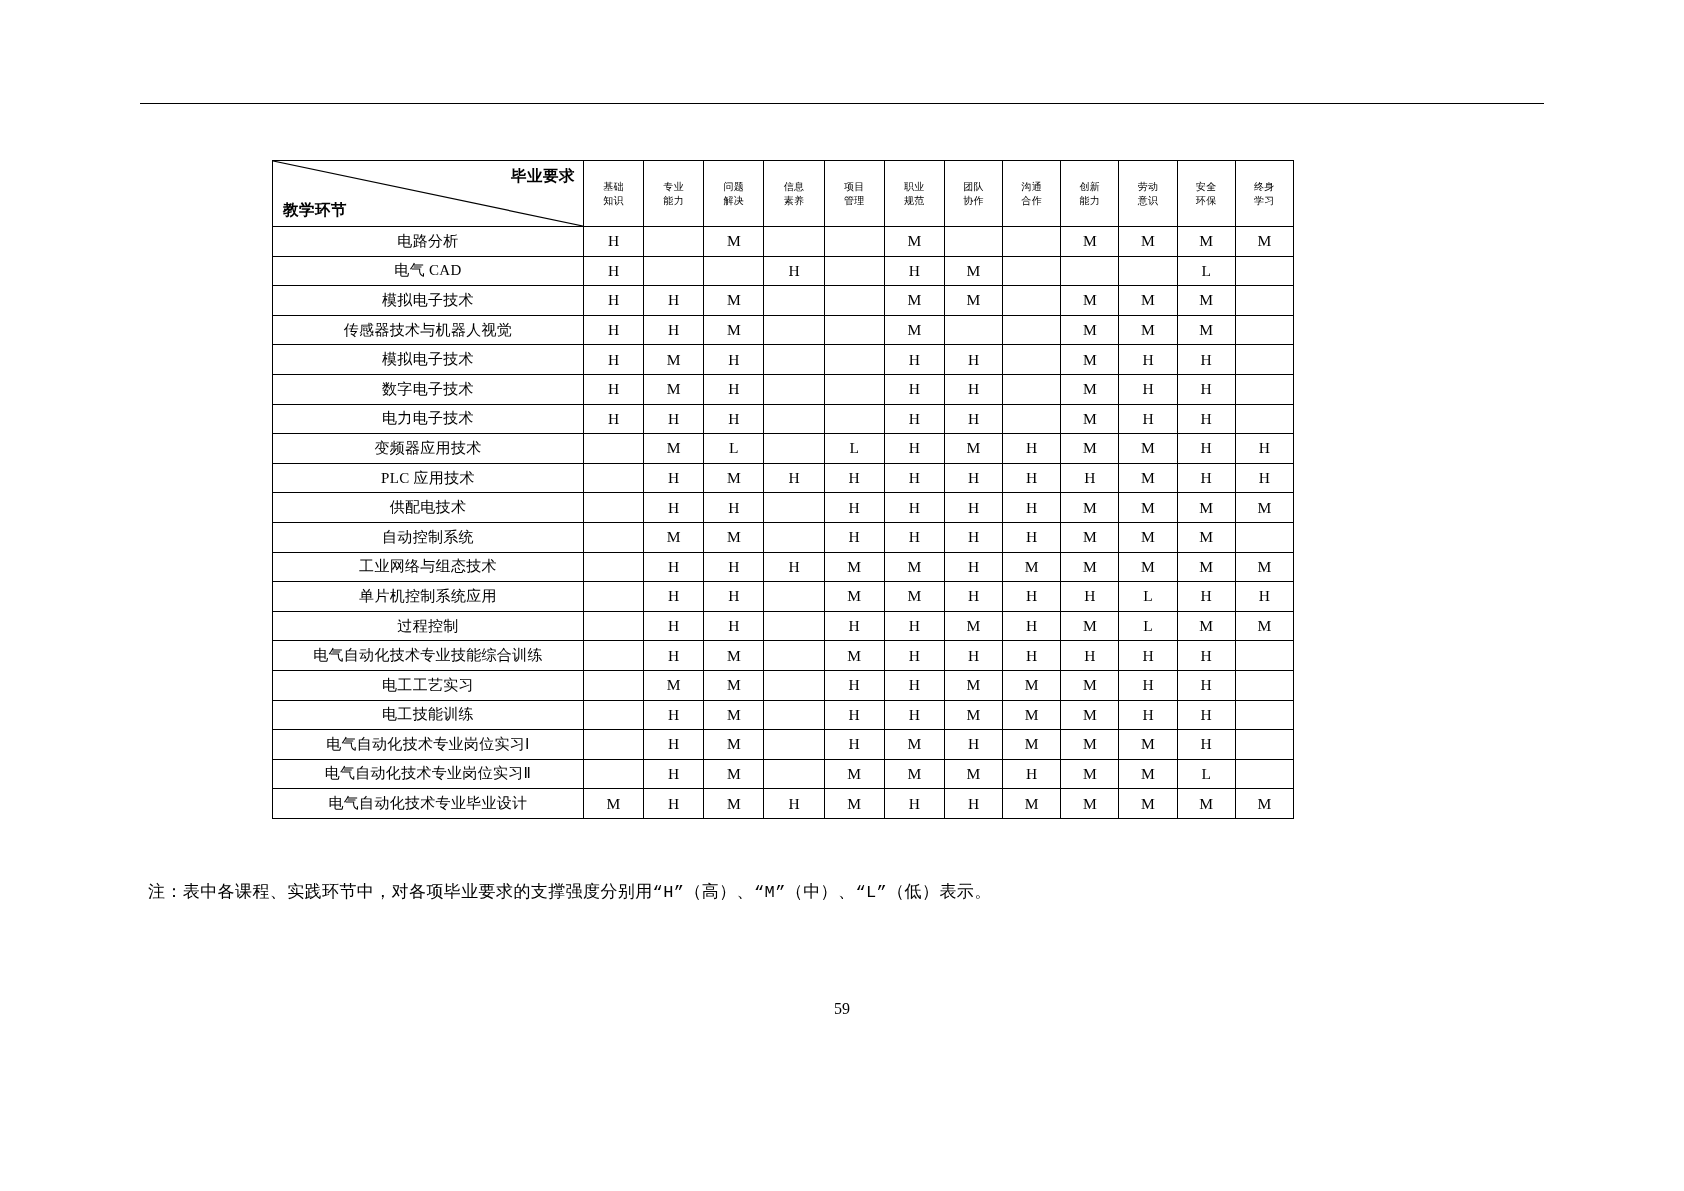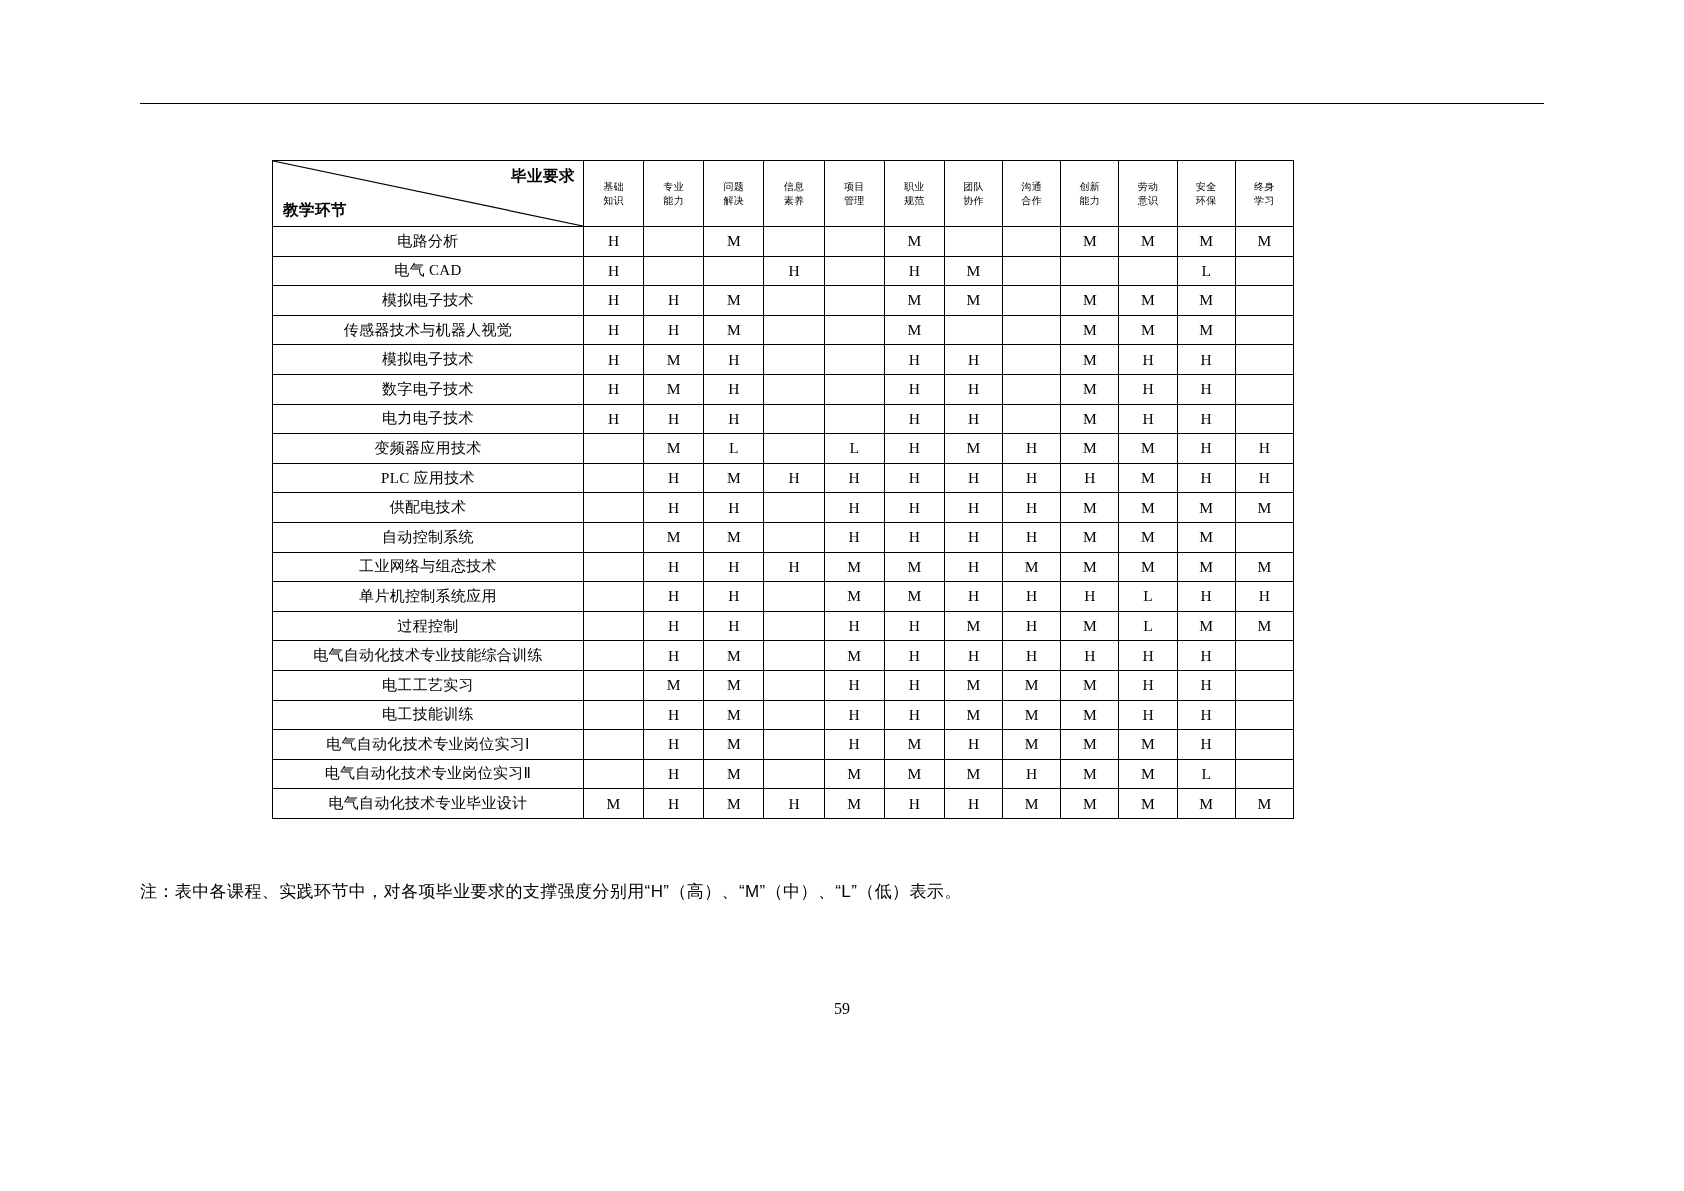--- a/index.html
+++ b/index.html
@@ -97,24 +97,24 @@
     font-family: "Liberation Sans", sans-serif;
     letter-spacing: 0.3px;
     white-space: nowrap;
   }
   td.mark {
     font-family: "Liberation Serif", serif;
     font-size: 15.5px;
   }
   .note {
     position: absolute;
-    left: 140px;
+    left: 148px;
     top: 880px;
     font-size: 17px;
-    font-family: Liberation Sans, sans-serif;
+    font-family: Liberation Mono, monospace;
     letter-spacing: 0.4px;
     white-space: nowrap;
     text-align: center;
   }
   .page-number {
     position: absolute;
     left: 0;
     top: 1000px;
     width: 1684px;
     text-align: center;

